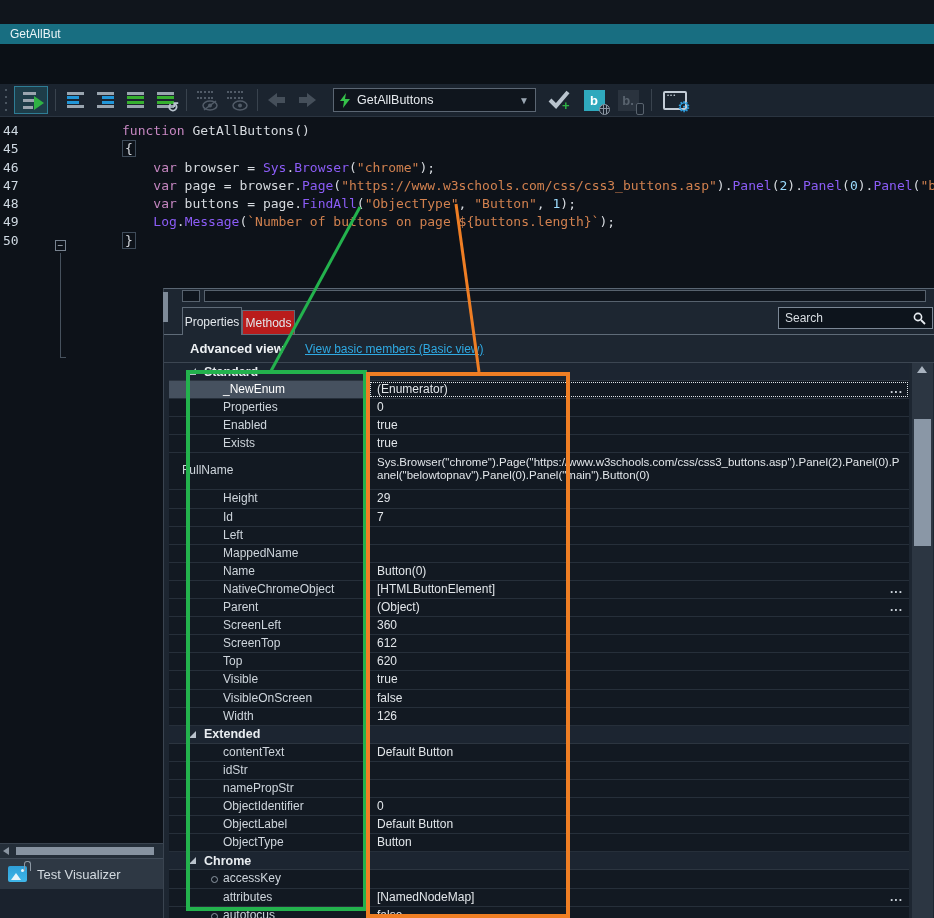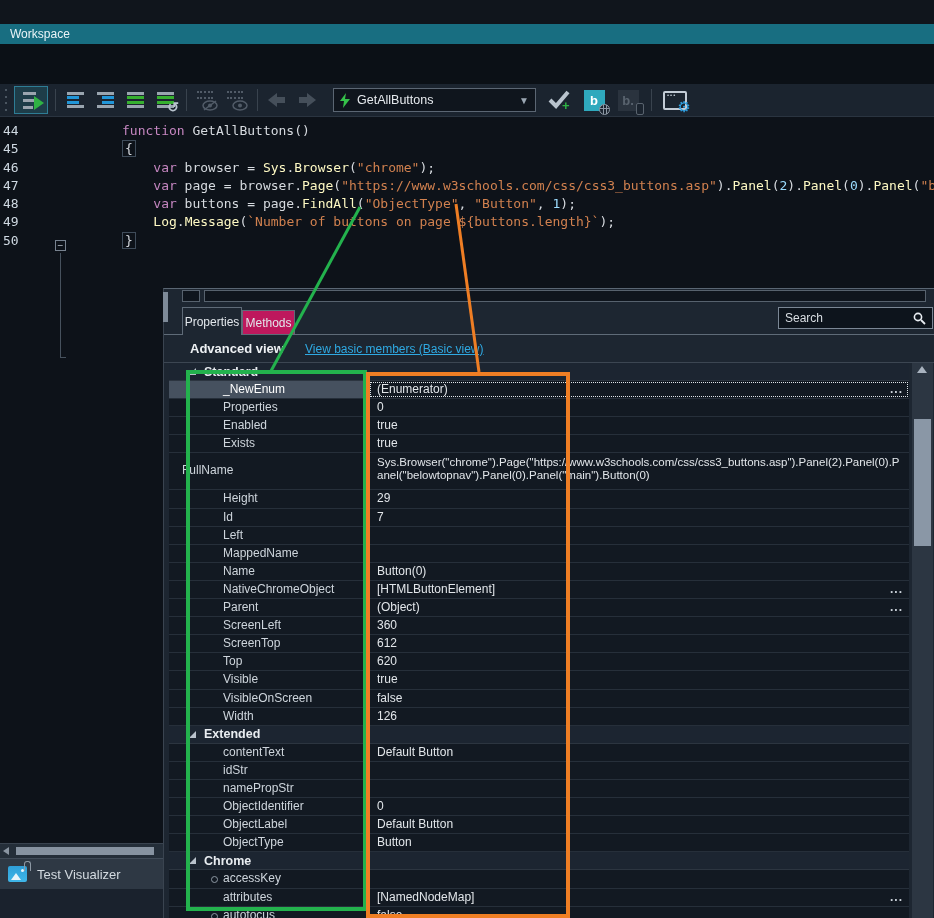--- a/index.html
+++ b/index.html
@@ -71,21 +71,21 @@
   #gutter{position:absolute;left:0;top:5px;width:50px;
       font-family:"DejaVu Sans Mono",monospace;font-size:13px;color:#cfd9e2;}
   .gut-num{height:18.3px;line-height:18.3px;padding-left:3px;}
   #fold-box{position:absolute;left:55px;top:123px;width:11px;height:11px;border:1px solid #77828f;
       color:#b9c3cd;font-size:10px;line-height:9px;text-align:center;background:#0d1219;box-sizing:border-box;}
   #fold-line{position:absolute;left:60px;top:136px;width:1px;height:104px;background:#46515d;}
   #fold-tick{position:absolute;left:60px;top:240px;width:6px;height:1px;background:#46515d;}
   #code-lines{position:absolute;left:74px;top:5px;right:0;
       font-family:"DejaVu Sans Mono",monospace;font-size:13px;color:#d6dadf;white-space:pre;margin-left:48px;}
   .code-line{height:18.3px;line-height:18.3px;}
-  .tok-k{color:#c586c0;} .tok-s{color:#d1814f;} .tok-b{color:#fef9c3;} .tok-n{color:#9cdcfe;}
+  .tok-k{color:#c586c0;} .tok-s{color:#d1814f;} .tok-b{color:#8b5cf6;} .tok-n{color:#9cdcfe;}
   .tok-p{color:#d6dadf;}
   .tok-brace{color:#d6dadf;border:1px solid #3f4c5a;padding:0 2px;}
   
   #hscroll{position:absolute;left:0;top:843px;width:163px;height:15px;background:#242e39;border-top:1px solid #39434f;box-sizing:border-box;}
   #hscroll .larr{position:absolute;left:3px;top:3px;width:0;height:0;border-top:4px solid transparent;
       border-bottom:4px solid transparent;border-right:6px solid #8a95a2;}
   #hscroll .thumb{position:absolute;left:16px;top:3px;width:138px;height:8px;background:#8793a1;}
   #visualizer-bar{position:absolute;left:0;top:858px;width:163px;height:31px;background:#2e3844;
       border-top:1px solid #414c59;display:flex;align-items:center;gap:10px;padding-left:8px;box-sizing:border-box;
       color:#d3dae0;font-size:13px;}
@@ -97,21 +97,21 @@
   .tv-icon .clip{position:absolute;right:-4px;top:-5px;width:5px;height:9px;border:1.5px solid #8d98a4;
       border-bottom:none;border-radius:3px 3px 0 0;}
   
   #props-panel{position:absolute;left:163px;top:288px;width:771px;height:630px;background:#1d2631;
       border-left:1px solid #3a4450;border-top:1px solid #5a6673;box-sizing:border-box;}
   #vscroll-peek{position:absolute;left:163px;top:292px;width:5px;height:30px;background:#7e8a98;z-index:5;}
   .clip-box{position:absolute;top:1px;height:12px;background:#0f151d;border:1px solid #57626e;box-sizing:border-box;}
   #clip1{left:18px;width:18px;} #clip2{left:40px;width:722px;}
   .ptab{position:absolute;font-size:12px;color:#e2e7ec;display:flex;align-items:center;justify-content:center;box-sizing:border-box;}
   #ptab-properties{left:18px;top:18px;width:60px;height:28px;background:#1d2631;border:1px solid #5f6b78;border-bottom:none;z-index:2;}
-  #ptab-methods{left:78px;top:21px;width:53px;height:25px;background:#be185d;border:1px solid #5f6b78;}
+  #ptab-methods{left:78px;top:21px;width:53px;height:25px;background:#b91c1c;border:1px solid #5f6b78;}
   #tabline{position:absolute;left:0;top:45px;width:771px;height:1px;background:#5f6b78;}
   #search-box{position:absolute;left:614px;top:18px;width:155px;height:22px;background:#0d141c;
       border:1px solid #7b8795;box-sizing:border-box;display:flex;align-items:center;padding:0 6px;}
   #search-box .ph{font-size:12px;color:#d9dee3;}
   #search-box svg{margin-left:auto;}
   #adv-label{position:absolute;left:26px;top:52px;font-weight:bold;font-size:13px;color:#eef1f4;}
   #basic-link{position:absolute;left:141px;top:53px;font-size:12px;color:#2fa9e2;text-decoration:underline;}
   #adv-sep{position:absolute;left:0;top:73px;width:771px;height:1px;background:#3c4652;}
   #prop-grid{position:absolute;left:5px;top:74px;width:740px;height:556px;background:#121922;overflow:hidden;}
   .grid-cat{height:18.1px;display:flex;align-items:center;background:#1c2531;border-bottom:1px solid #2c3540;
@@ -137,21 +137,21 @@
   
   #annotations{position:absolute;left:0;top:0;width:934px;height:918px;z-index:60;pointer-events:none;}
 </style>
 </head>
 <body>
 
 <div id="app">
 
   <div id="titlebar"></div>
   <div id="workspace-bar">
-    <span>Workspace</span>
+    <span>GetAllBut</span>
   </div>
 
   <div id="tabstrip">
     <div class="tab" id="tab-unit1">
       <span class="doc-icon">
           <i></i>
           <i></i>
           <i></i>
         </span>
       <span>Unit1</span>

